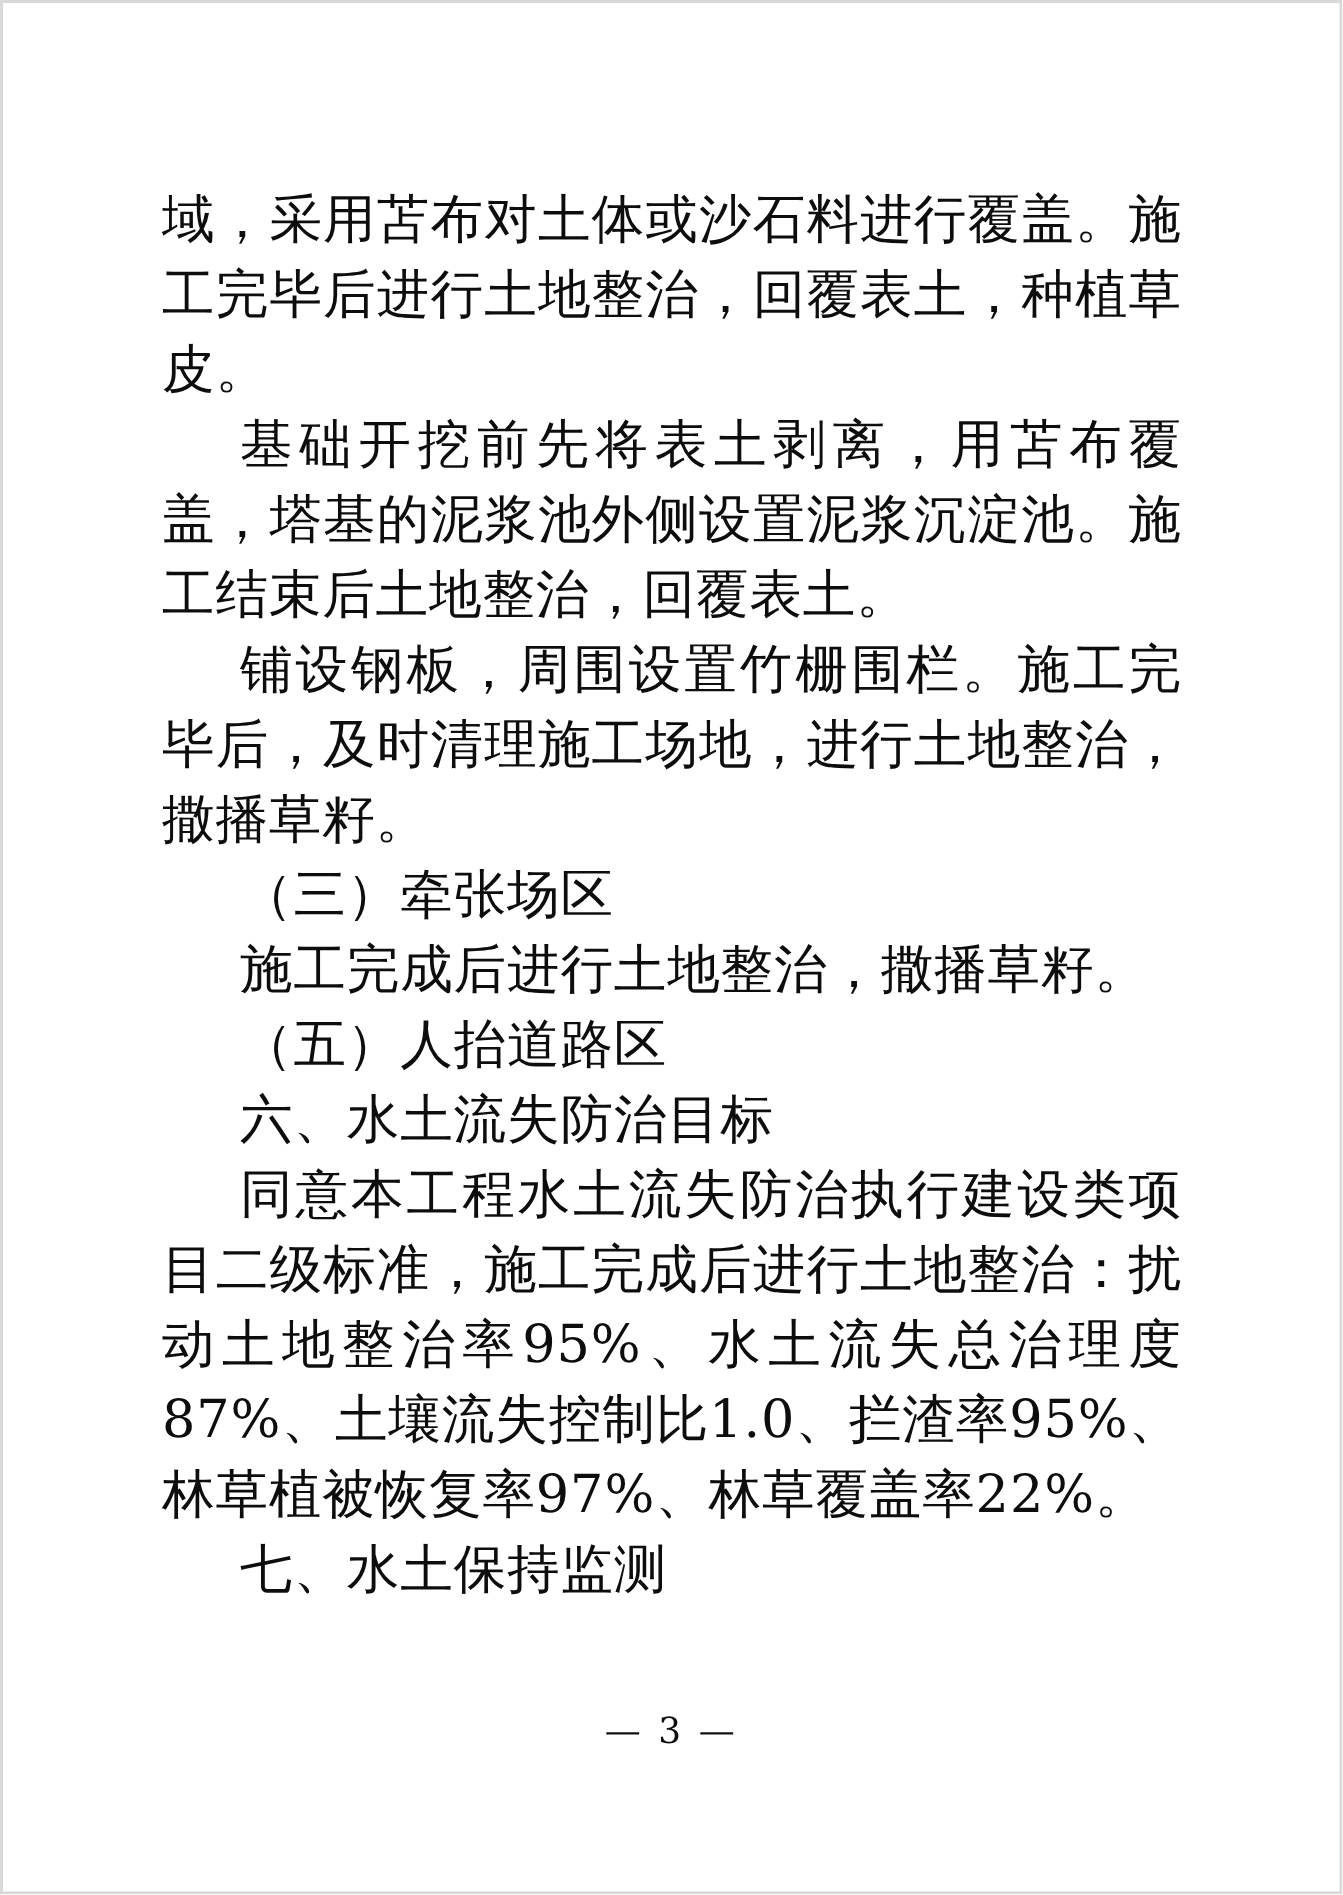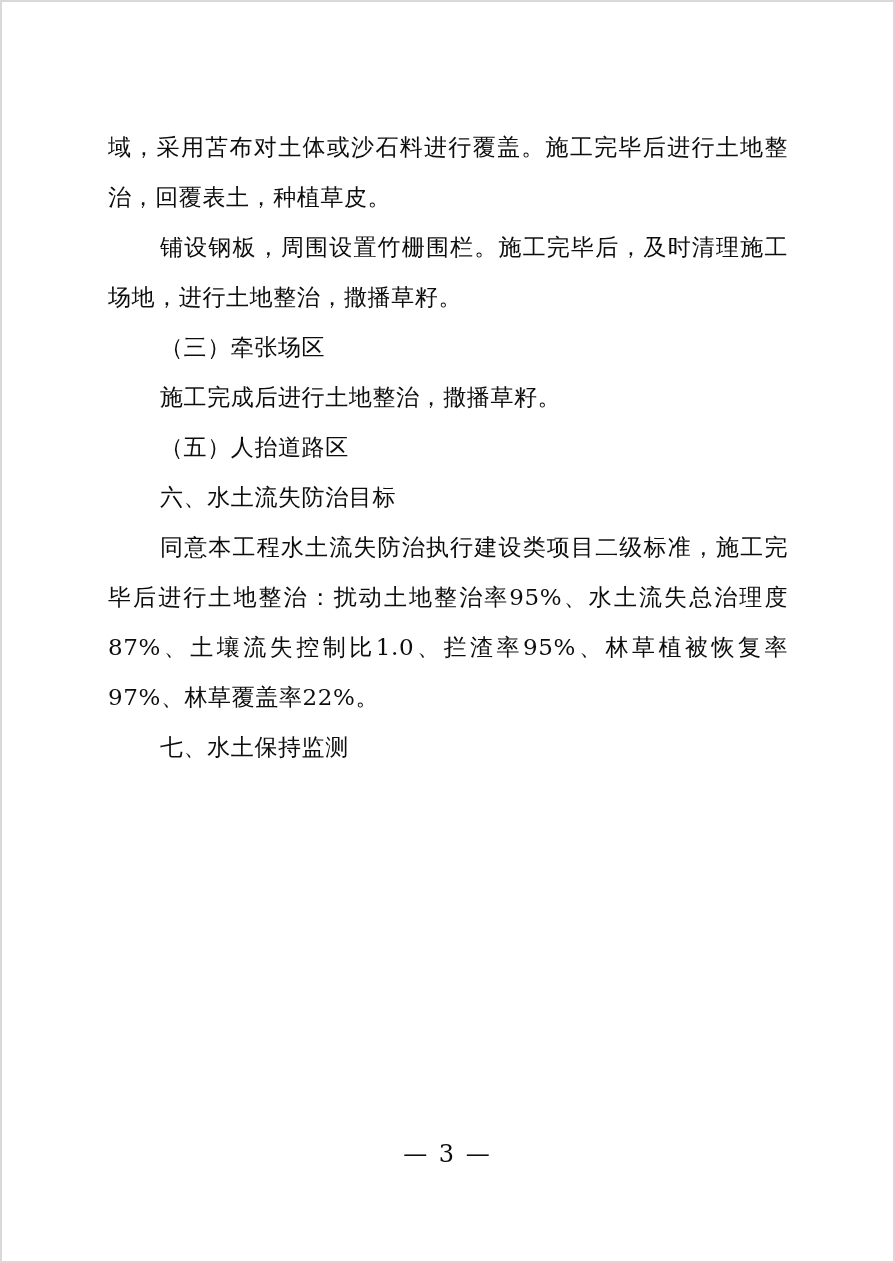--- a/index.html
+++ b/index.html
@@ -27,21 +27,21 @@
     pointer-events: none;
   }
   .content {
     position: absolute;
     left: 108px;
     top: 122px;
     width: 680px;
   }
   .para {
     font-family: "DejaVu Serif", "Liberation Serif", serif;
-    font-size: 23px;
+    font-size: 35px;
     line-height: 50px;
     color: #0d0d0d;
     letter-spacing: 0.6px;
     text-align: justify;
     text-justify: inter-ideograph;
     margin: 0;
     white-space: pre-wrap;
   }
   .para.indent {
     text-indent: 52px;
@@ -62,24 +62,25 @@
   }
 </style>
 </head>
 <body>
 
 <div class="page">
   <div class="border-frame"></div>
 
   <div class="content">
     <p class="para">域，采用苫布对土体或沙石料进行覆盖。施工完毕后进行土地整治，回覆表土，种植草皮。</p>
+    <p class="para indent">基础开挖前先将表土剥离，用苫布覆盖，塔基的泥浆池外侧设置泥浆沉淀池。施工结束后土地整治，回覆表土。</p>
     <p class="para indent">铺设钢板，周围设置竹栅围栏。施工完毕后，及时清理施工场地，进行土地整治，撒播草籽。</p>
     <p class="para heading">（三）牵张场区</p>
     <p class="para indent">施工完成后进行土地整治，撒播草籽。</p>
     <p class="para heading">（五）人抬道路区</p>
     <p class="para heading">六、水土流失防治目标</p>
-    <p class="para indent">同意本工程水土流失防治执行建设类项目二级标准，施工完毕后进行土地整治：扰动土地整治率95%、水土流失总治理度87%、土壤流失控制比1.0、拦渣率95%、林草植被恢复率97%、林草覆盖率22%。</p>
+    <p class="para indent">同意本工程水土流失防治执行建设类项目二级标准，施工完成后进行土地整治：扰动土地整治率95%、水土流失总治理度87%、土壤流失控制比1.0、拦渣率95%、林草植被恢复率97%、林草覆盖率22%。</p>
     <p class="para heading">七、水土保持监测</p>
 
   </div>
 
   <div class="footer">— 3 —</div>
 </div>
 
 </body></html>

